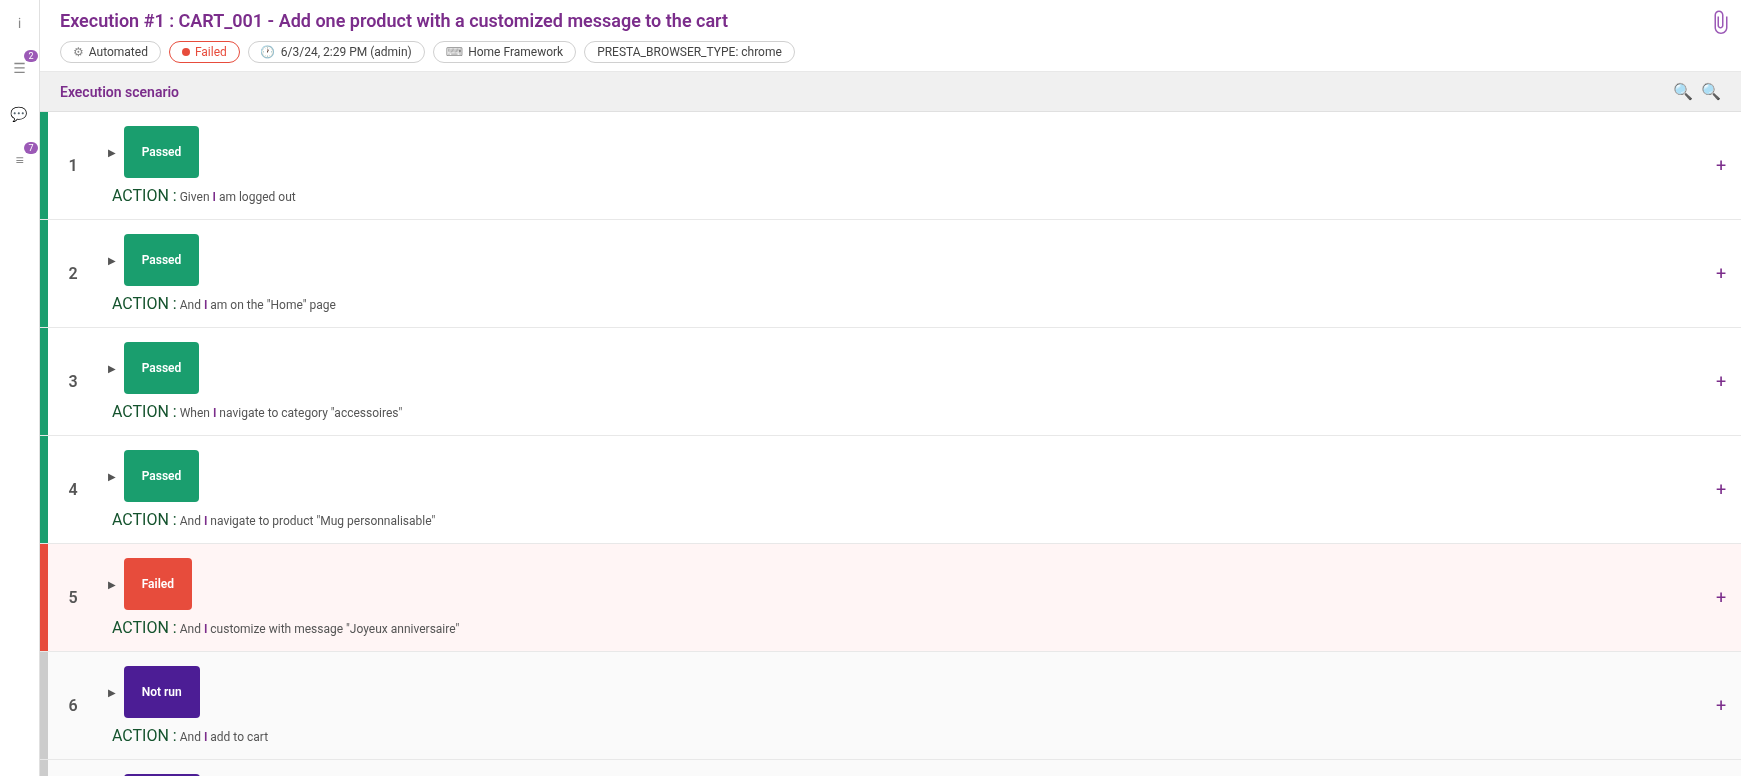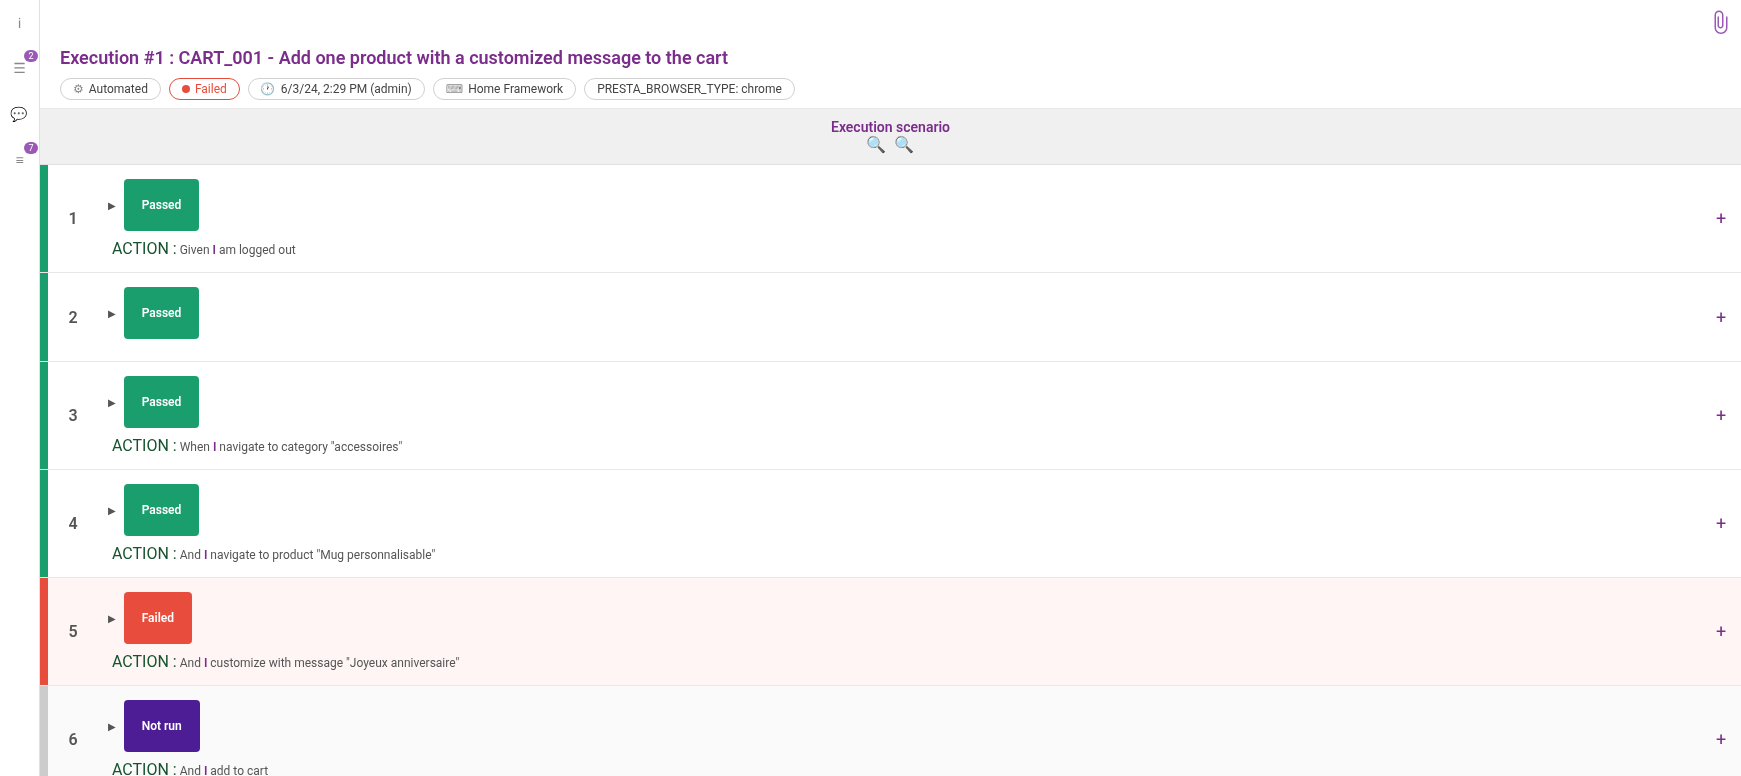--- a/index.html
+++ b/index.html
@@ -65,21 +65,20 @@
     .header {
       padding: 10px 20px 8px 20px;
       background: #fff;
       border-bottom: 1px solid #e8e8e8;
     }
     .page-title {
       font-size: 18px;
       font-weight: 600;
       color: #7b2d8b;
       margin-bottom: 10px;
-      margin-top: 37px;
     }
     .header-tags {
       display: flex;
       flex-direction: row;
       gap: 8px;
       align-items: center;
       flex-wrap: wrap;
     }
     .tag {
       display: flex;
@@ -110,21 +109,20 @@
     }
 
     
     .section-header {
       display: flex;
       align-items: center;
       justify-content: space-between;
       padding: 10px 20px;
       background: #f0f0f0;
       border-bottom: 1px solid #e0e0e0;
-      flex-direction: column;
     }
     .section-title {
       font-size: 14px;
       font-weight: 600;
       color: #7b2d8b;
     }
     .section-actions {
       display: flex;
       gap: 8px;
     }
@@ -308,20 +306,24 @@
       </div>
 
       <div class="step-row passed-row">
         <div class="step-indicator passed"></div>
         <div class="step-number">2</div>
         <div class="step-body">
           <div class="step-badge-row">
             <span class="expand-arrow">▶</span>
             <span class="status-badge passed">Passed</span>
           </div>
+          <div class="action-line">
+            <span class="action-label">ACTION :</span>
+            <span> And <span style="color:#7b2d8b;font-weight:600;">I</span> am on the "Home" page</span>
+          </div>
         </div>
         <div class="step-add">+</div>
       </div>
 
       <div class="step-row passed-row">
         <div class="step-indicator passed"></div>
         <div class="step-number">3</div>
         <div class="step-body">
           <div class="step-badge-row">
             <span class="expand-arrow">▶</span>

